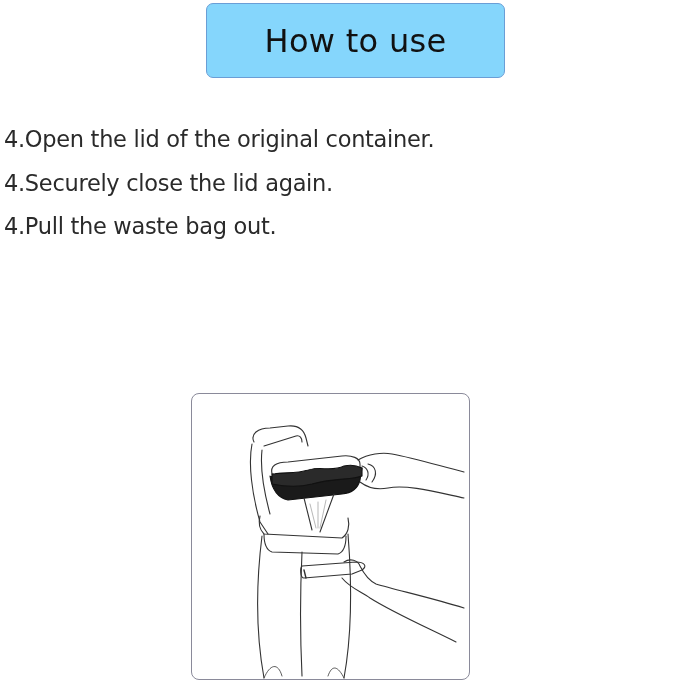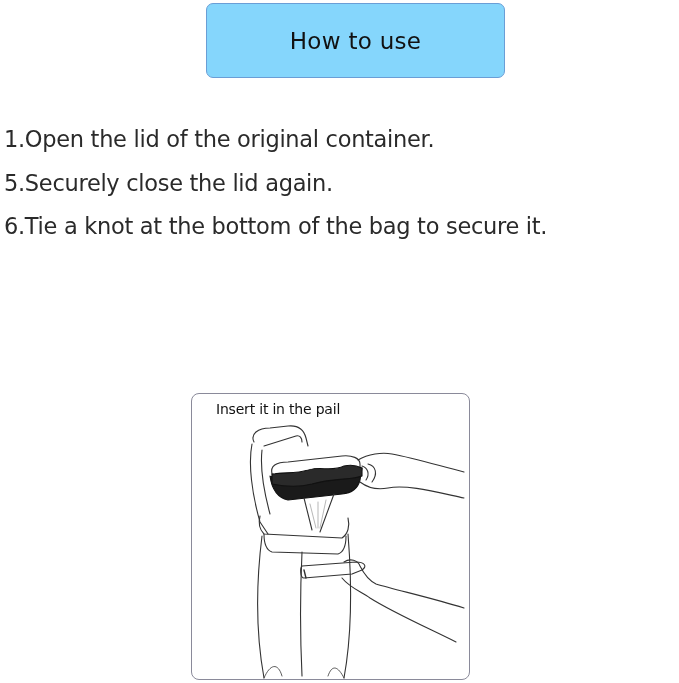--- a/index.html
+++ b/index.html
@@ -3,45 +3,44 @@
 <meta charset="utf-8">
 <style>
   html, body { margin: 0; padding: 0; background: #ffffff; }
   body { width: 679px; height: 683px; position: relative; overflow: hidden;
          font-family: "DejaVu Sans", "Liberation Sans", sans-serif; color: #222222; }
   .title-box {
     position: absolute; left: 206px; top: 3px; width: 299px; height: 75px;
     background: #85d6fc; border: 1px solid #6a9ed6; border-radius: 7px;
     box-sizing: border-box; display: flex; align-items: center; justify-content: center;
   }
-  .title-text { font-size: 23px; color: #111111; letter-spacing: 0.3px; }
+  .title-text { font-size: 32px; color: #111111; letter-spacing: 0.3px; }
   .steps { position: absolute; left: 4px; top: 118px; margin: 0; padding: 0; list-style: none; }
   .step { font-size: 22.5px; line-height: 43.5px; white-space: nowrap; color: #2a2a2a; letter-spacing: -0.3px; }
   .frame {
     position: absolute; left: 191px; top: 393px; width: 279px; height: 287px;
     border: 1.5px solid #8a8a9a; border-radius: 8px; box-sizing: border-box; background: #fff;
   }
   .frame-caption { position: absolute; left: 24px; top: 7px; font-size: 14px; color: #111; letter-spacing: -0.2px; }
   .illustration { position: absolute; left: 0; top: 0; }
 </style>
 </head>
 <body>
 
 <div class="title-box">
   <span class="title-text">How to use</span>
 </div>
 
 <ul class="steps">
-  <li class="step">1.Open the lid of the original container.</li>
-  <li class="step">5.Securely close the lid again.</li>
-  <li class="step">6.Tie a knot at the bottom of the bag to secure it.</li>
+  <li class="step">4.Open the lid of the original container.</li>
+  <li class="step">4.Securely close the lid again.</li>
+  <li class="step">4.Pull the waste bag out.</li>
 </ul>
 
 <div class="frame">
-  <span class="frame-caption">Insert it in the pail</span>
   <svg class="illustration" width="279" height="287" viewBox="0 0 279 287" fill="none" stroke="#333" stroke-width="1.1" stroke-linecap="round" stroke-linejoin="round">
 
     <g>
       <path d="M62 48 C58 40 66 34 78 34 L96 32 C106 31 112 36 114 44 L116 52"></path>
       <path d="M60 50 C56 70 60 100 68 128 L76 140"></path>
       <path d="M70 56 C68 74 72 98 78 120"></path>
       <path d="M72 52 L104 42 C108 41 110 44 110 48"></path>
     </g>
 
     <g>

